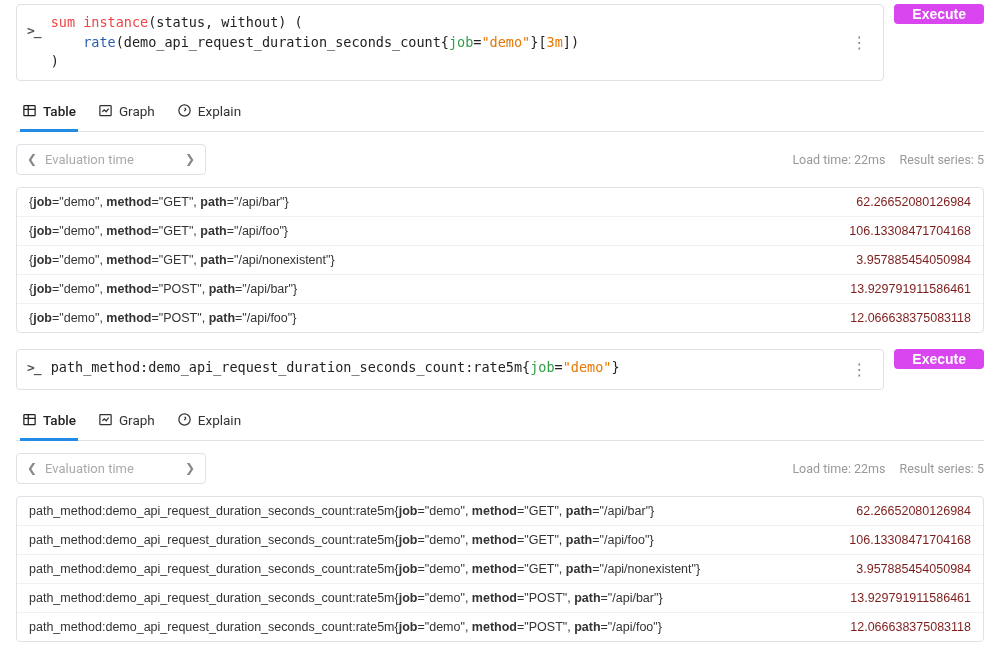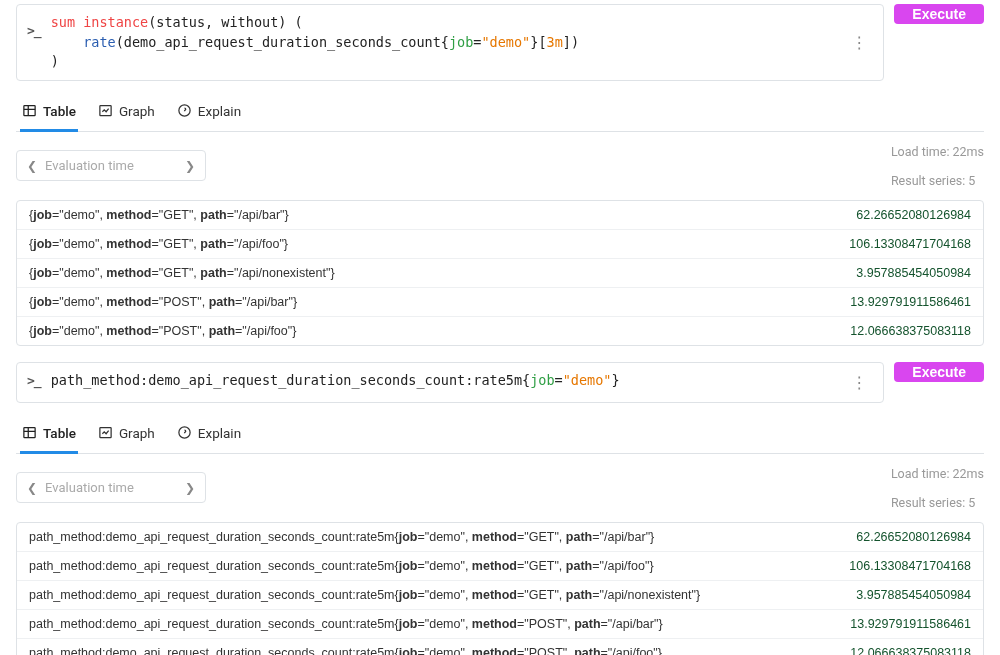--- a/index.html
+++ b/index.html
@@ -91,37 +91,37 @@
     border-radius: 4px;
     display: flex;
     align-items: center;
     padding: 7px 10px;
     width: 190px;
     color: #aaa;
     font-size: 13px;
   }
   .eval-time .chev { cursor: pointer; color: #888; font-size: 12px;}
   .eval-time .label { flex: 1; padding: 0 8px; }
-  .stats { color: #999; font-size: 12.5px; display: flex; gap: 14px; flex-direction: column; }
+  .stats { color: #999; font-size: 12.5px; display: flex; gap: 14px; }
   .results {
     border: 1px solid #dee2e6;
     border-radius: 4px;
     overflow: hidden;
   }
   .result-row {
     display: flex;
     justify-content: space-between;
     padding: 7px 12px;
     border-bottom: 1px solid #eef0f2;
     font-size: 12.5px;
   }
   .result-row:last-child { border-bottom: none; }
   .series { font-family: -apple-system, sans-serif; color: #333; }
   .series b { font-weight: 700; }
-  .value { font-family: -apple-system, sans-serif; color: #14532d; }
+  .value { font-family: -apple-system, sans-serif; color: #7f1d1d; }
 </style>
 </head>
 <body>
 
 <div id="root">
     <div class="panel">
       <div class="query-row">
         <div class="query-box">
           <span class="prompt-icon">&gt;_</span>
           <div class="query-code"><span class="kw-red">sum</span><span> </span><span class="kw-red">instance</span><span>(status, without) (

